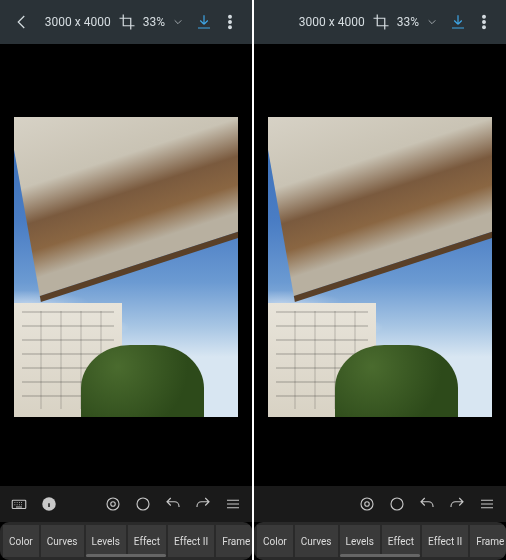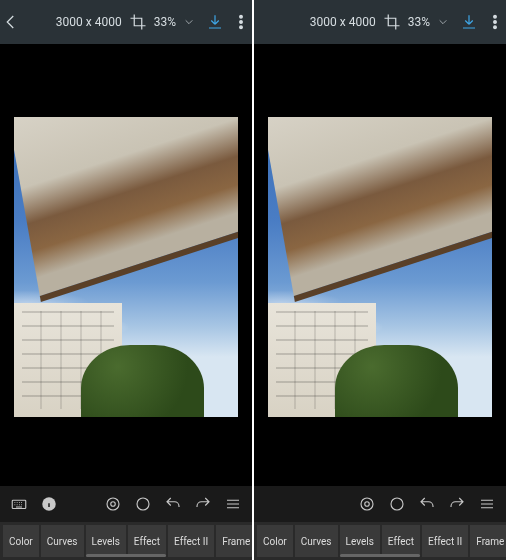--- a/index.html
+++ b/index.html
@@ -1,38 +1,38 @@
 <!DOCTYPE html>
 <html><head>
 <meta charset="utf-8">
 <style>
 * { margin: 0; padding: 0; box-sizing: border-box; }
 body { background: #fff; font-family: -apple-system, Roboto, sans-serif; }
 .container { display: flex; width: 506px; height: 560px; }
 .pane { width: 252px; height: 560px; background: #000; display: flex; flex-direction: column; position: relative; }
 .divider { width: 2px; background: #fff; }
-.topbar { height: 44px; background: #2a3237; display: flex; align-items: center; padding: 0 1px; gap: 6px; color: #d6dde1; font-size: 12px; }
+.topbar { height: 44px; background: #2a3237; display: flex; align-items: center; padding: 0 12px; gap: 6px; color: #d6dde1; font-size: 12px; }
 .spacer { flex: 1; }
 .tbitem { display: flex; align-items: center; gap: 3px; cursor: pointer; }
 .ico { width: 20px; height: 20px; display: flex; align-items: center; justify-content: center; }
 .ico svg { stroke: #d6dde1; fill: none; stroke-width: 1.6; }
 .dl svg { stroke: #3ea6e6; }
 .canvas { flex: 1; background: #000; display: flex; align-items: center; justify-content: center; padding: 18px 14px 14px; }
 .photo { width: 224px; height: 300px; background: linear-gradient(180deg,#3a6fb8 0%,#4a7dc4 35%,#6b9ad2 55%,#a8c6e4 70%,#d8e6f2 80%); position: relative; overflow: hidden; }
 .clouds { position:absolute; bottom:24%; left:0; right:45%; height:60px; background: radial-gradient(ellipse 80px 20px at 30% 50%, rgba(255,255,255,.6), transparent 70%), radial-gradient(ellipse 60px 15px at 60% 70%, rgba(255,255,255,.5), transparent 70%), radial-gradient(ellipse 90px 18px at 10% 30%, rgba(255,255,255,.4), transparent 70%); }
 .roof { position:absolute; top:-14%; right:-22%; width:120%; height:62%; background: linear-gradient(180deg,#d7d2c6 0%,#c9c3b4 40%,#7a5a3e 60%,#8a6642 75%,#b8b0a0 90%); transform: rotate(-18deg) skewX(-8deg); border-bottom: 6px solid #5a4028; }
 .bldg { position:absolute; bottom:0; left:0; width:48%; height:38%; background: linear-gradient(180deg,#e8e4da 0%,#d8d2c4 100%); }
 .bldg::before { content:''; position:absolute; inset:8px; background: repeating-linear-gradient(0deg,transparent 0 12px,rgba(0,0,0,.15) 12px 14px), repeating-linear-gradient(90deg,transparent 0 18px,rgba(0,0,0,.1) 18px 20px); }
 .trees { position:absolute; bottom:0; left:30%; width:55%; height:24%; background: radial-gradient(circle at 30% 30%,#4a6b2e,#2d4a1a 70%), radial-gradient(circle at 70% 40%,#3d5c26,#1f3512 70%); border-radius: 40% 40% 0 0 / 60% 60% 0 0; }
 .iconrow { height: 36px; background: #1a1a1a; display: flex; align-items: center; padding: 0 6px; gap: 4px; }
 .iconrow .spacer { flex: 1; }
 .ibtn { width: 26px; height: 26px; display: flex; align-items: center; justify-content: center; cursor: pointer; }
 .ibtn svg { stroke: #c8c8c8; fill: none; stroke-width: 1.5; }
 .ibtn.solid svg { fill: #c8c8c8; stroke: none; }
-.tabs { height: 38px; background: #2a2a2a; display: flex; gap: 2px; padding: 3px 3px; overflow: hidden; }
+.tabs { height: 38px; background: #2a2a2a; display: flex; gap: 2px; padding: 3px 3px; overflow: hidden; border-radius: 9px; }
 .tab { flex: 0 0 auto; padding: 0 6px; background: #3a3a3a; color: #dcdcdc; font-size: 10px; display: flex; align-items: center; justify-content: center; cursor: pointer; height: 32px; }
 .homebar { position:absolute; bottom:3px; left:50%; transform:translateX(-50%); width:80px; height:3px; background:#666; border-radius:2px; }
 </style>
 </head>
 <body>
 
 <div class="container" id="root">
     <div class="pane">
       <div class="topbar">
         <div class="ico tbitem">

